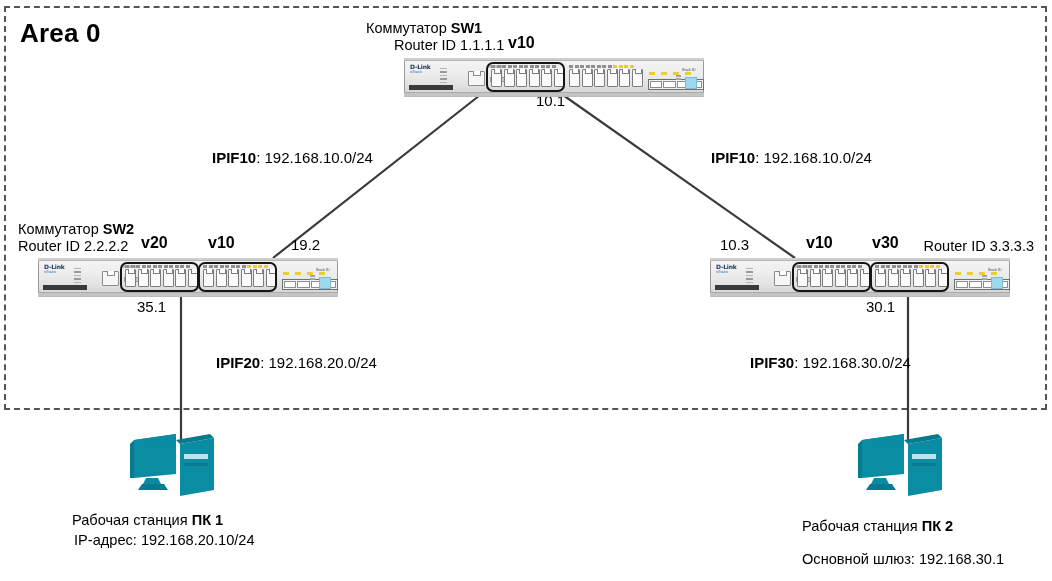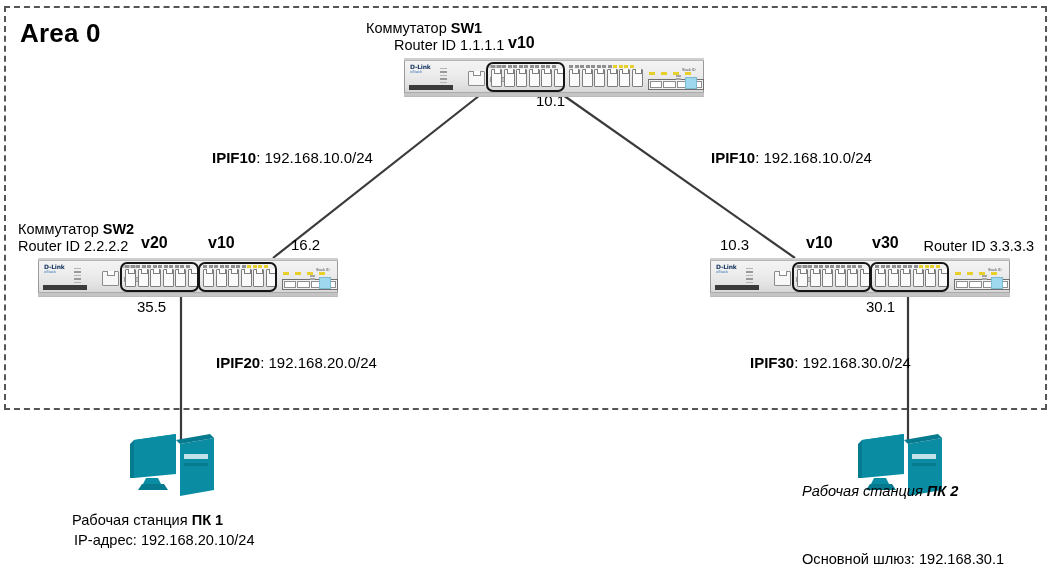--- a/index.html
+++ b/index.html
@@ -202,22 +202,22 @@
         <s></s>
       </div>
     <div class="rightmark" style="left:278px;top:10px;">Stack ID</div>
     <div class="bluebox" style="left:281px;top:19px;"></div>
   </div>
 
   <div class="lbl node-name" style="left:18px;top:221px;"><span>Коммутатор </span><b>SW2</b></div>
   <div class="lbl node-name" style="left:18px;top:238px;">Router ID 2.2.2.2</div>
   <div class="lbl vlan" style="left:141px;top:234px;">v20</div>
   <div class="lbl vlan" style="left:208px;top:234px;">v10</div>
-  <div class="lbl ipnum" style="left:137px;top:298px;">35.5</div>
-  <div class="lbl ipnum" style="left:291px;top:236px;">16.2</div>
+  <div class="lbl ipnum" style="left:137px;top:298px;">35.1</div>
+  <div class="lbl ipnum" style="left:291px;top:236px;">19.2</div>
 
   <div class="switch" id="sw2" style="left:38px;top:258px;">
     <div class="sw-body"></div>
     <div class="sw-topstripe"></div>
     <div class="sw-botstripe"></div>
     <div class="dlink">D-Link<span class="sub">xStack</span></div>
     <div class="ledcol">
         <i></i>
         <i></i>
         <i></i>
@@ -425,16 +425,16 @@
       <rect x="10" y="16" width="34" height="29" fill="#0a8ca3"></rect>
       <polygon points="2,50 6,50 6,12 2,16" fill="#067a8f"></polygon>
       <polygon points="18,50 30,50 34,58 14,58" fill="#0a8ca3"></polygon>
       <polygon points="14,56 36,56 40,62 10,62" fill="#067a8f"></polygon>
       <polygon points="52,16 86,10 86,62 52,68" fill="#0a8ca3"></polygon>
       <polygon points="52,16 86,10 82,6 48,12" fill="#067a8f"></polygon>
       <rect x="56" y="26" width="24" height="5" fill="#ffffff" opacity="0.75"></rect>
       <rect x="56" y="35" width="24" height="3" fill="#067a8f"></rect>
     </svg>
   </div>
-  <div class="lbl pc-cap" style="left:802px;top:482px;font-style:italic;"><span>Рабочая станция </span><b>ПК 2</b></div>
+  <div class="lbl pc-cap" style="left:802px;top:517px;"><span>Рабочая станция </span><b>ПК 2</b></div>
   <div class="lbl pc-cap" style="left:802px;top:550px;">Основной шлюз: 192.168.30.1</div>
 
 </div>
 
 </body></html>

